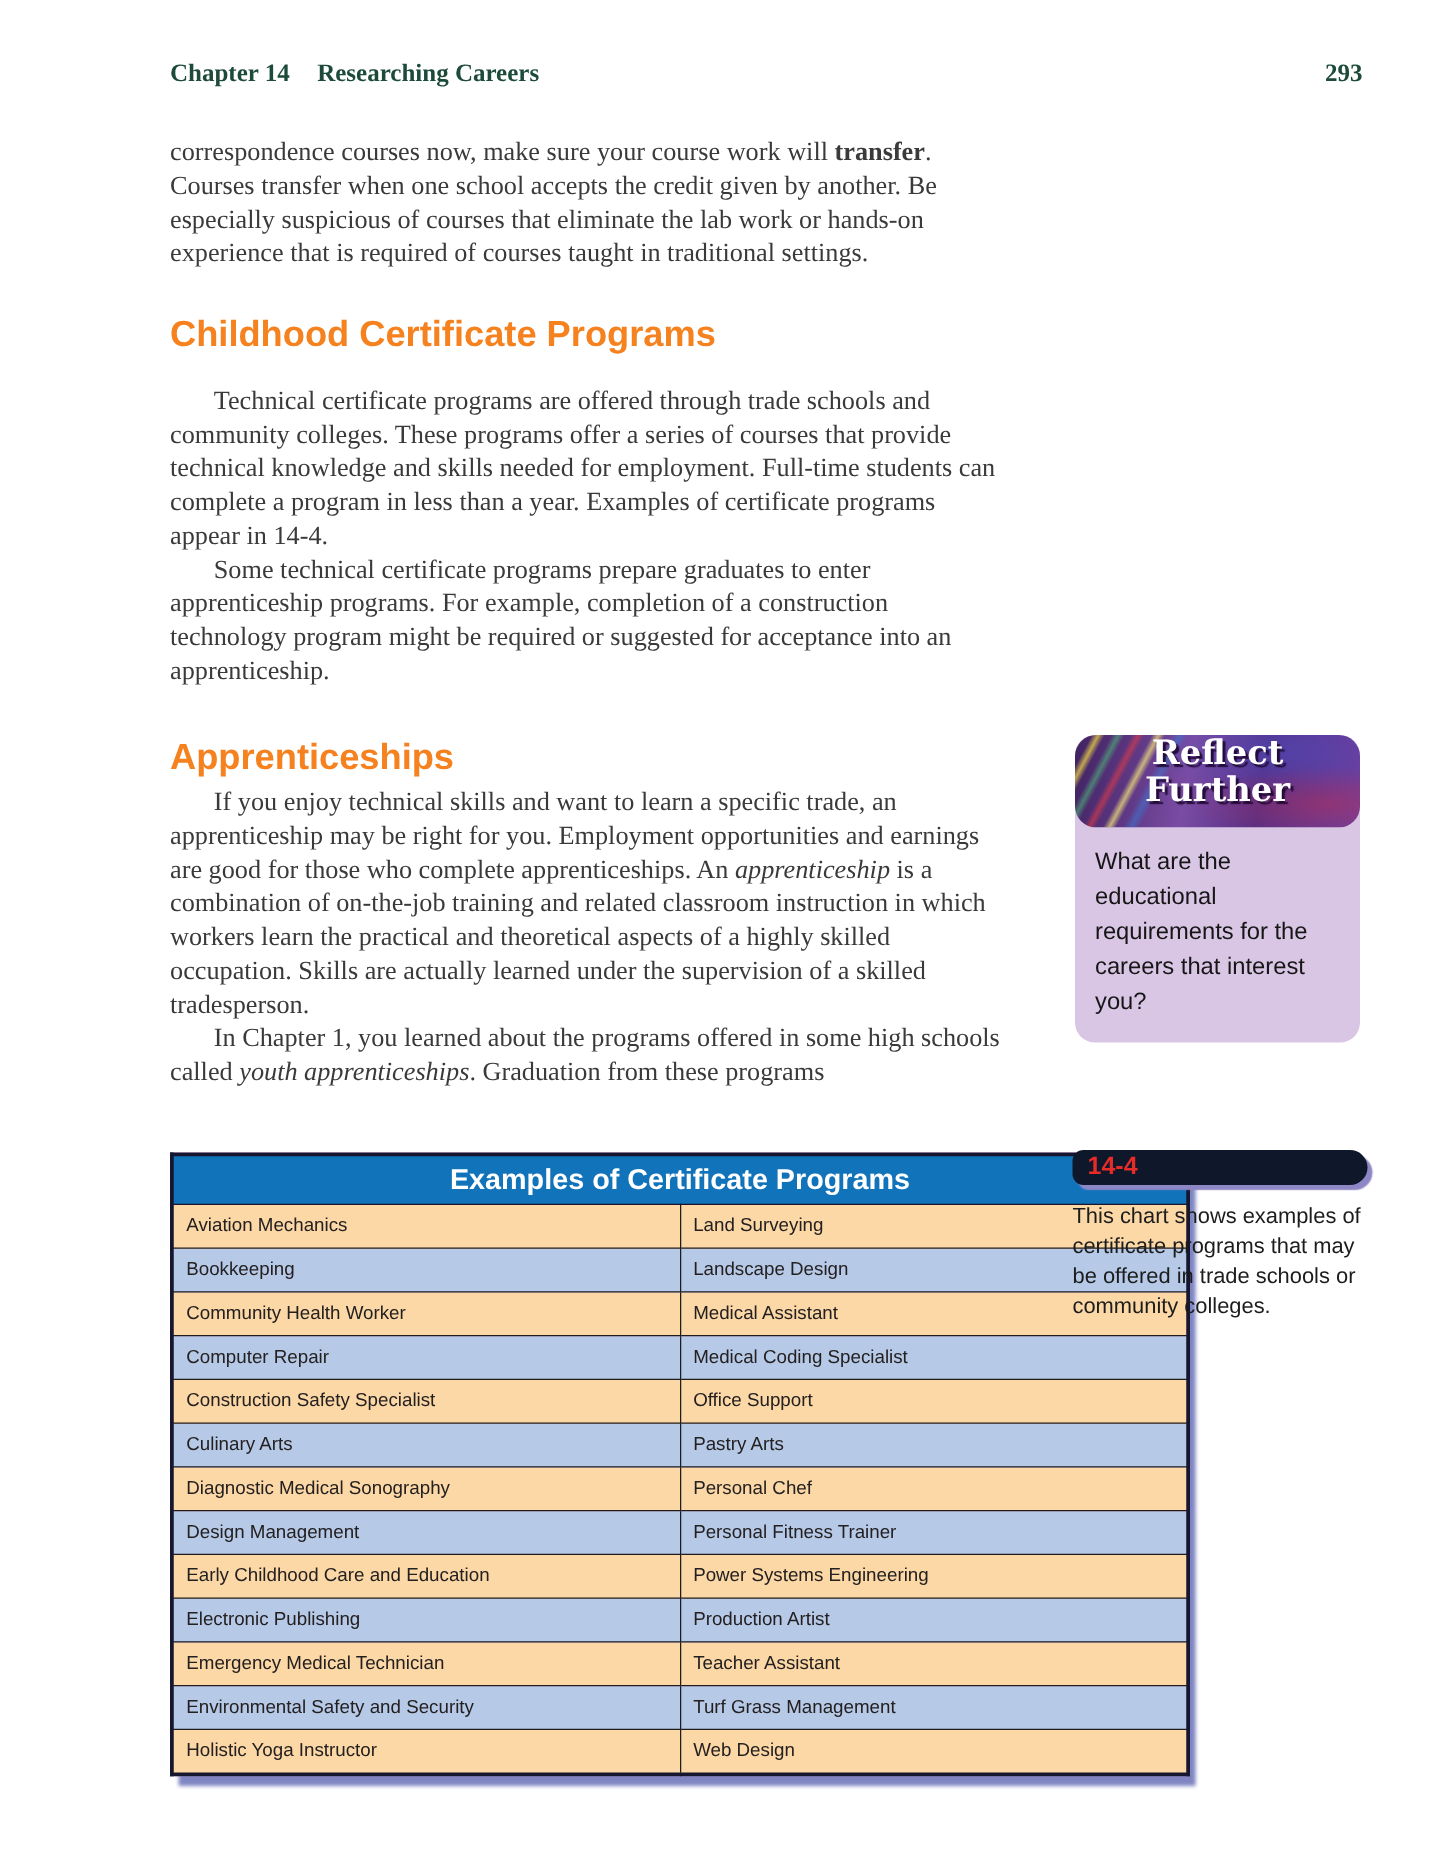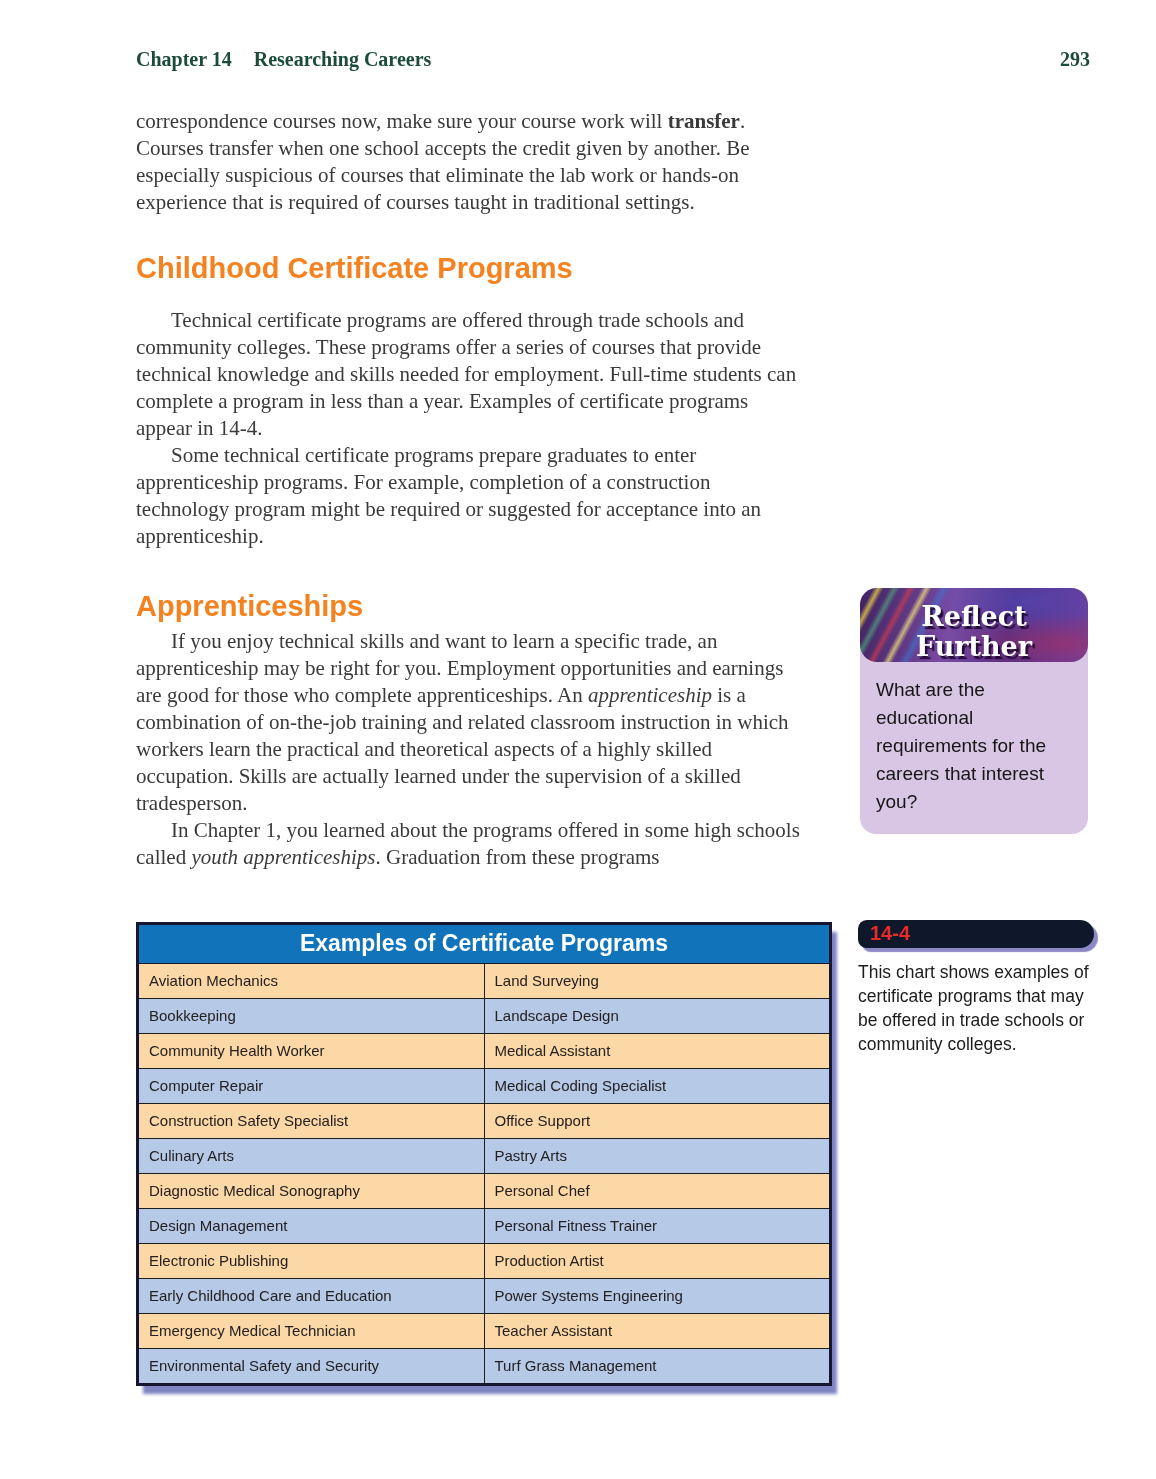--- a/index.html
+++ b/index.html
@@ -41,21 +41,21 @@
   .main-col i { font-style:italic; }
 
   
   .reflect-box {
     position:absolute; left:860px; top:588px; width:228px;
     background:#d9c6e5;
     border-radius:16px;
   }
   .reflect-header {
     height:74px; border-radius:17px;
-    display:flex; flex-direction:column; align-items:center; justify-content:flex-end;
+    display:flex; flex-direction:column; align-items:center; justify-content:flex-start;
     background-image:
       linear-gradient(118deg,
         rgba(235,210,70,0) 5%,  rgba(235,210,70,.75) 7%,  rgba(235,210,70,0) 9%,
         rgba(80,180,120,0) 11%, rgba(80,180,120,.6) 13%,  rgba(80,180,120,0) 15%,
         rgba(215,60,75,0) 17%,  rgba(215,60,75,.65) 19%,  rgba(215,60,75,0) 21%,
         rgba(245,230,120,0) 23%,rgba(245,230,120,.7) 25%, rgba(245,230,120,0) 27%,
         rgba(60,120,210,0) 29%, rgba(60,120,210,.55) 31.5%, rgba(60,120,210,0) 34%),
       radial-gradient(ellipse at 88% 75%, rgba(205,45,70,.4), transparent 38%),
       radial-gradient(ellipse at 72% 18%, rgba(75,85,205,.45), transparent 42%),
       linear-gradient(100deg, #3f2260, #7a4ca4 40%, #552f85 65%, #6d3f9e);
@@ -67,21 +67,21 @@
     text-shadow:2.5px 2.5px 1px rgba(32,10,52,0.95);
   }
   .reflect-body {
     padding:14px 16px 18px 16px;
     font-family:"Liberation Sans", sans-serif;
     font-size:19px; line-height:28px; color:#161616;
   }
 
   
   .cert-table {
-    position:absolute; left:136px; top:922px; width:696px;
+    position:absolute; left:136px; top:922px; width:816px;
     border-collapse:collapse;
     font-family:"Liberation Sans", sans-serif;
     border:3px solid #16162e;
     box-shadow:6px 9px 3px -1px #7e85c2;
     background:#f0abfc;
   }
   .cert-table th {
     background:#1173ba; color:#ffffff;
     font-size:23px; font-weight:bold;
     padding:5px 8px 6px 8px; text-align:center;
@@ -183,34 +183,38 @@
         </tr>
       <tr>
           <td>Diagnostic Medical Sonography</td>
           <td>Personal Chef</td>
         </tr>
       <tr>
           <td>Design Management</td>
           <td>Personal Fitness Trainer</td>
         </tr>
       <tr>
+          <td>Early Childhood Care and Education</td>
+          <td>Power Systems Engineering</td>
+        </tr>
+      <tr>
           <td>Electronic Publishing</td>
           <td>Production Artist</td>
         </tr>
       <tr>
-          <td>Early Childhood Care and Education</td>
-          <td>Power Systems Engineering</td>
-        </tr>
-      <tr>
           <td>Emergency Medical Technician</td>
           <td>Teacher Assistant</td>
         </tr>
       <tr>
           <td>Environmental Safety and Security</td>
           <td>Turf Grass Management</td>
+        </tr>
+      <tr>
+          <td>Holistic Yoga Instructor</td>
+          <td>Web Design</td>
         </tr>
     </tbody>
   </table>
 
   <div class="figure-note">
     <div class="figure-label-pill">
       <span>14-4</span>
     </div>
     <div class="figure-caption">This chart shows examples of certificate programs that may be offered in trade schools or community colleges.</div>
   </div>

